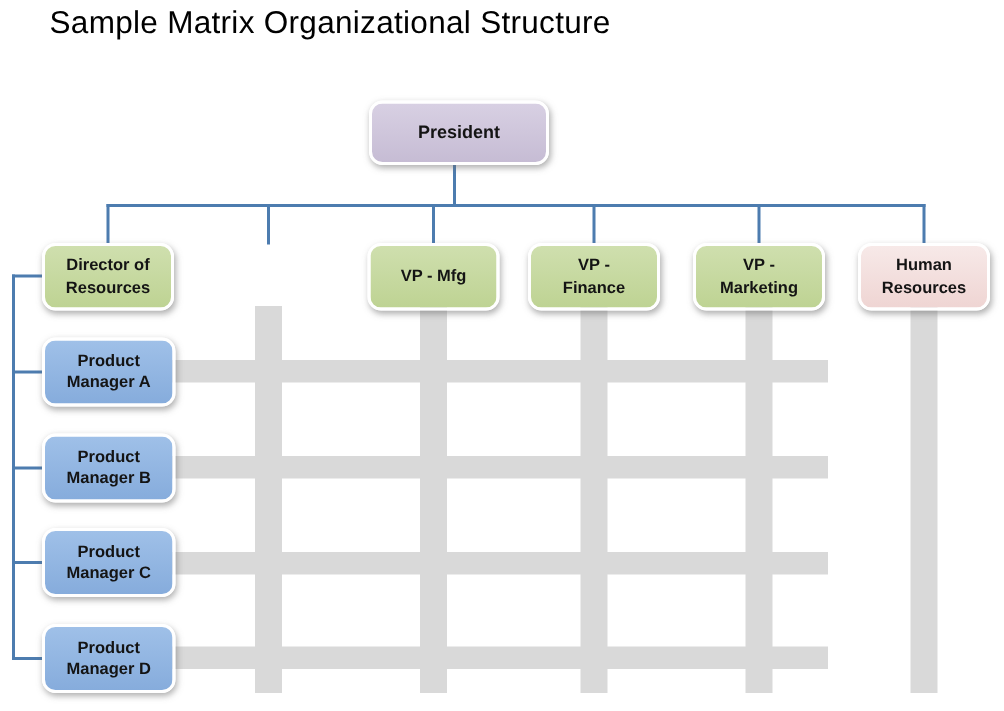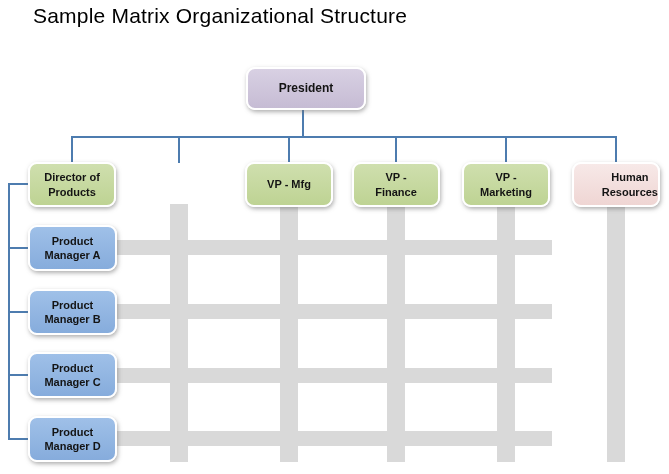--- a/index.html
+++ b/index.html
@@ -40,21 +40,21 @@
     font-weight:bold;font-size:11px;line-height:1.3;color:#141414;
     white-space:pre-line;
     box-sizing:border-box;
   }
   .node.president{
     left:246px;top:67px;width:120px;height:43px;
     background:linear-gradient(#d8d0e3,#c6bcd4);
     font-size:12px;
   }
   .node.green{background:linear-gradient(#cfdfae,#bed393);}
-  .node.pink{background:linear-gradient(#f7e9e8,#efd5d3);justify-content:flex-end;}
+  .node.pink{background:linear-gradient(#f7e9e8,#efd5d3);}
   .node.blue{background:linear-gradient(#9fc0e8,#86acdc);}
   .rownode{top:162px;width:88px;height:45px;}
   .pmnode{left:28px;width:89px;height:46px;align-items:center;}
 </style>
 </head>
 <body>
 
 <div class="stage">
 
   <h1 class="page-title">Sample Matrix Organizational Structure</h1>
@@ -85,21 +85,21 @@
   <div class="conn h" style="left:8px;top:311px;width:20px"></div>
   <div class="conn h" style="left:8px;top:374px;width:20px"></div>
   <div class="conn h" style="left:8px;top:438px;width:20px"></div>
 
   <div class="node president">
     <span>President</span>
   </div>
 
   <div class="node green rownode" style="left:28px">
     <span>Director of
-Products</span>
+Resources</span>
   </div>
   <div class="node green rownode" style="left:245px">
     <span>VP - Mfg</span>
   </div>
   <div class="node green rownode" style="left:352px">
     <span>VP -
 Finance</span>
   </div>
   <div class="node green rownode" style="left:462px">
     <span>VP -

